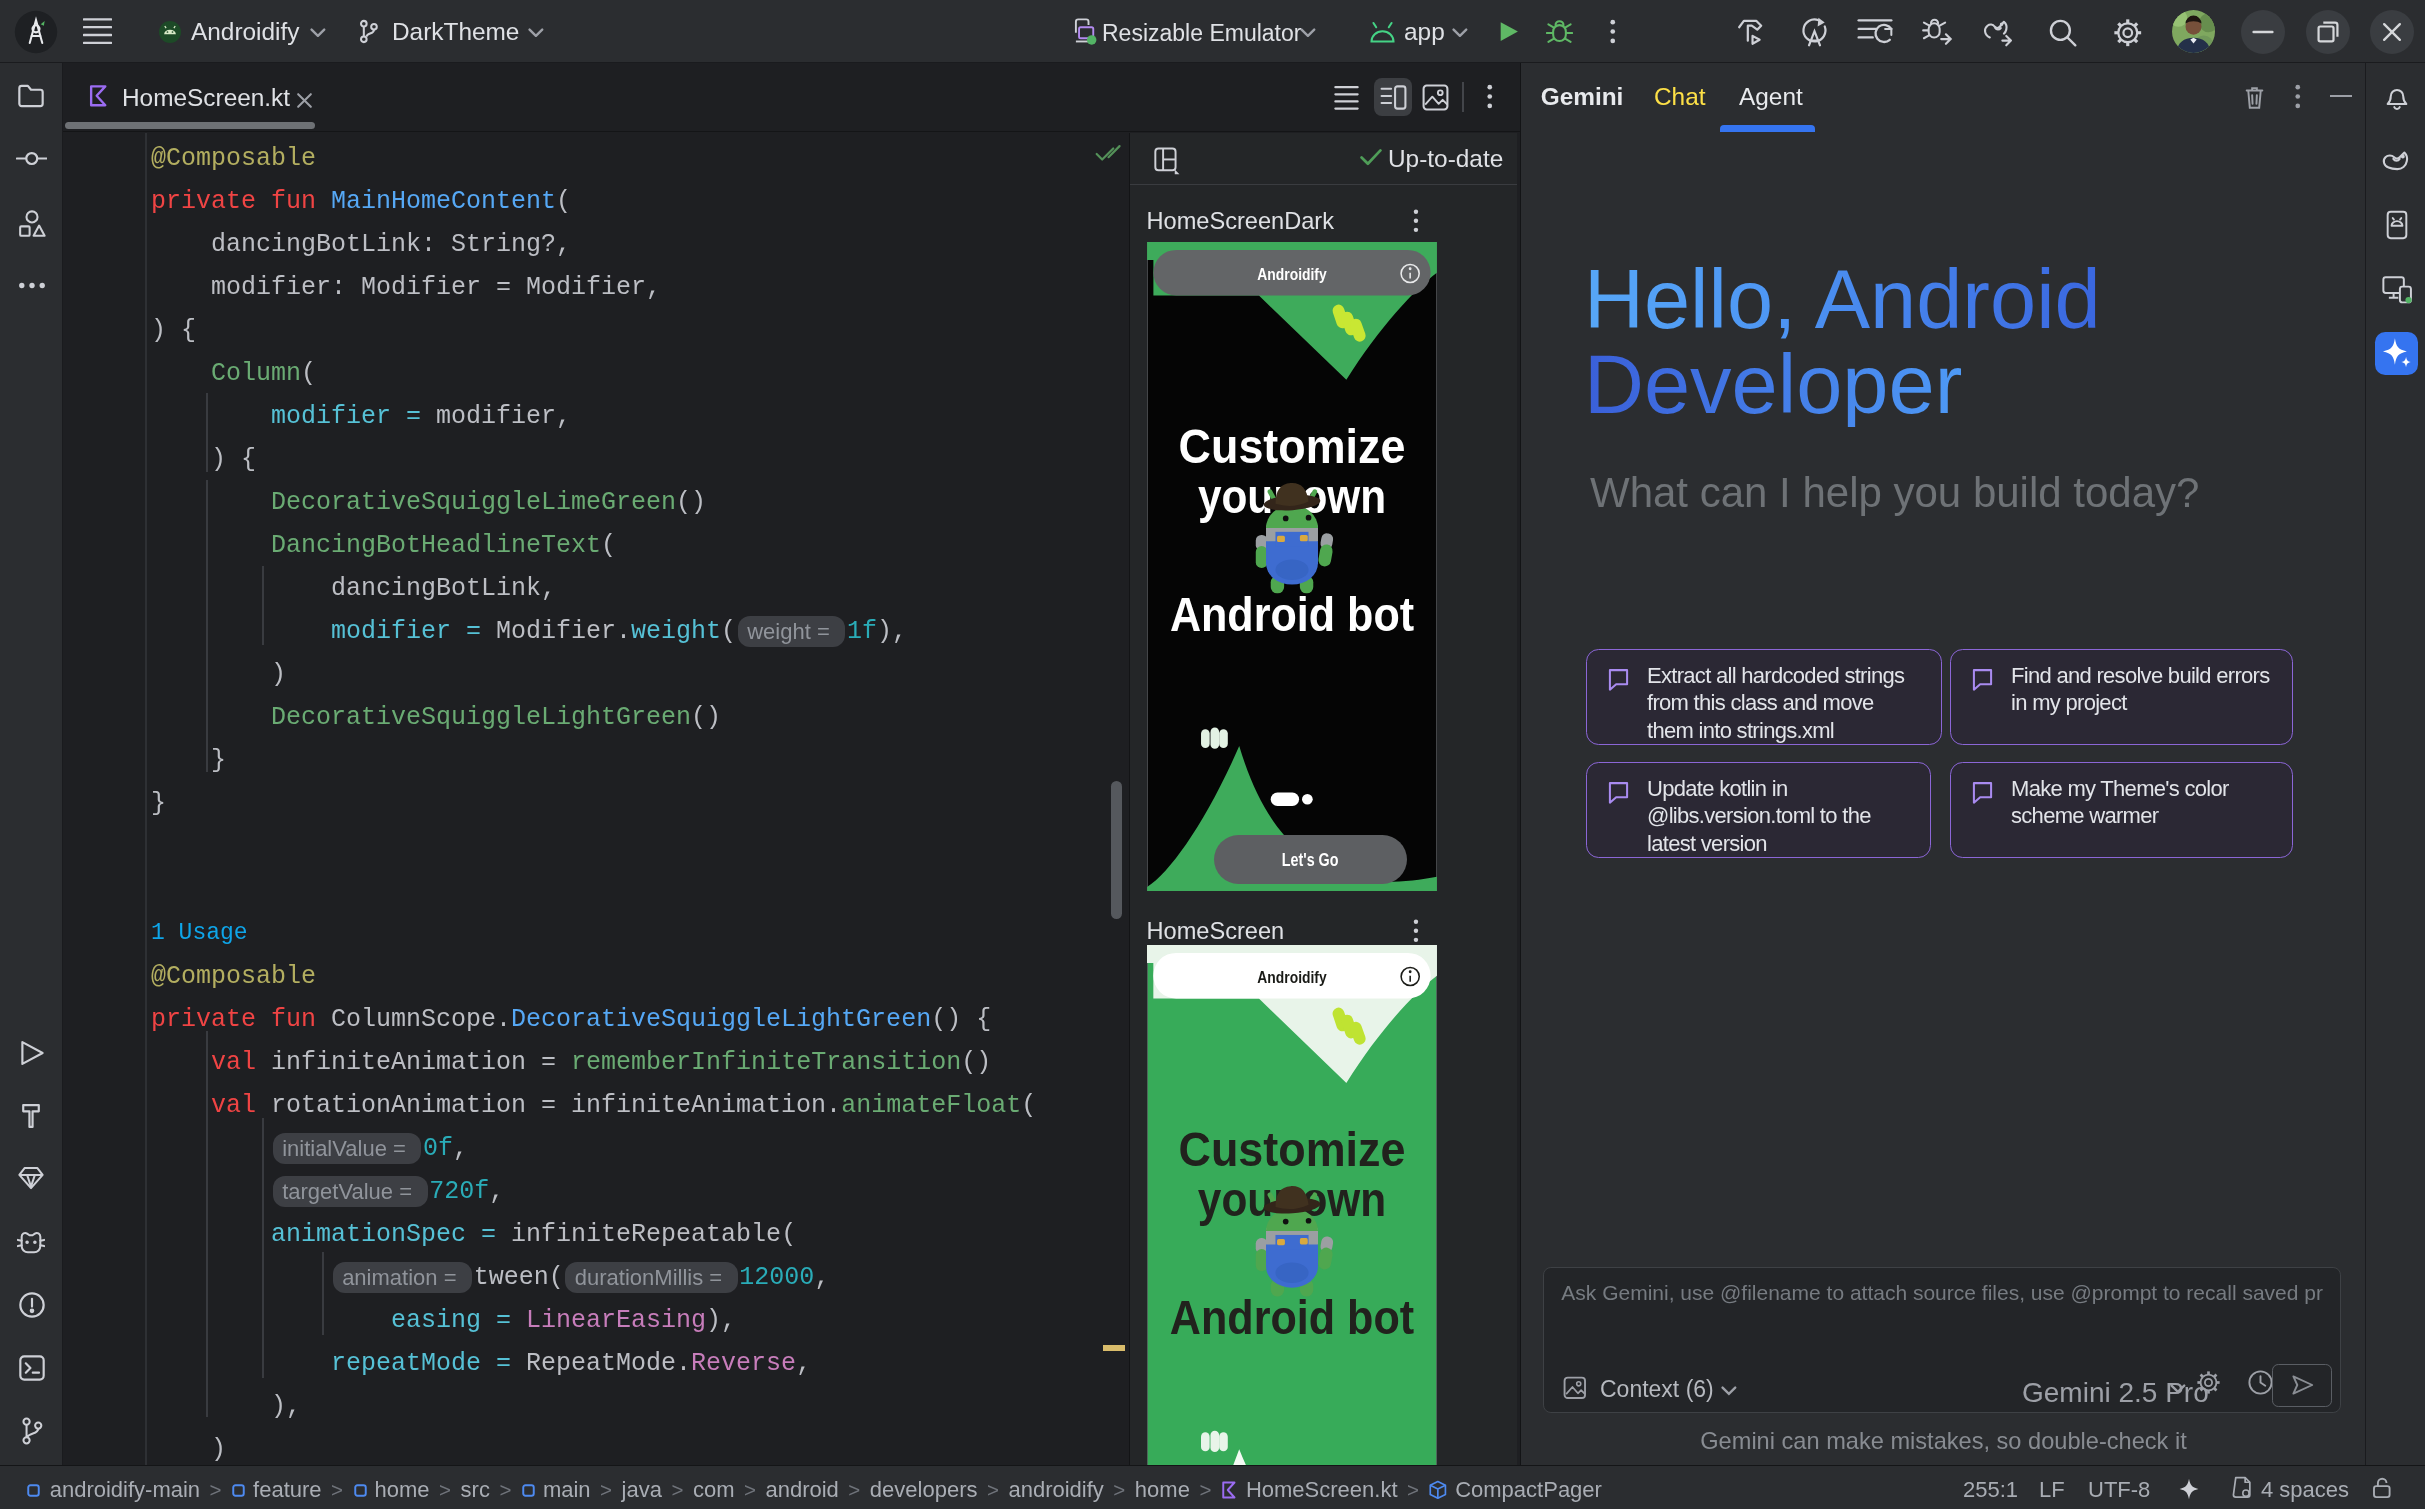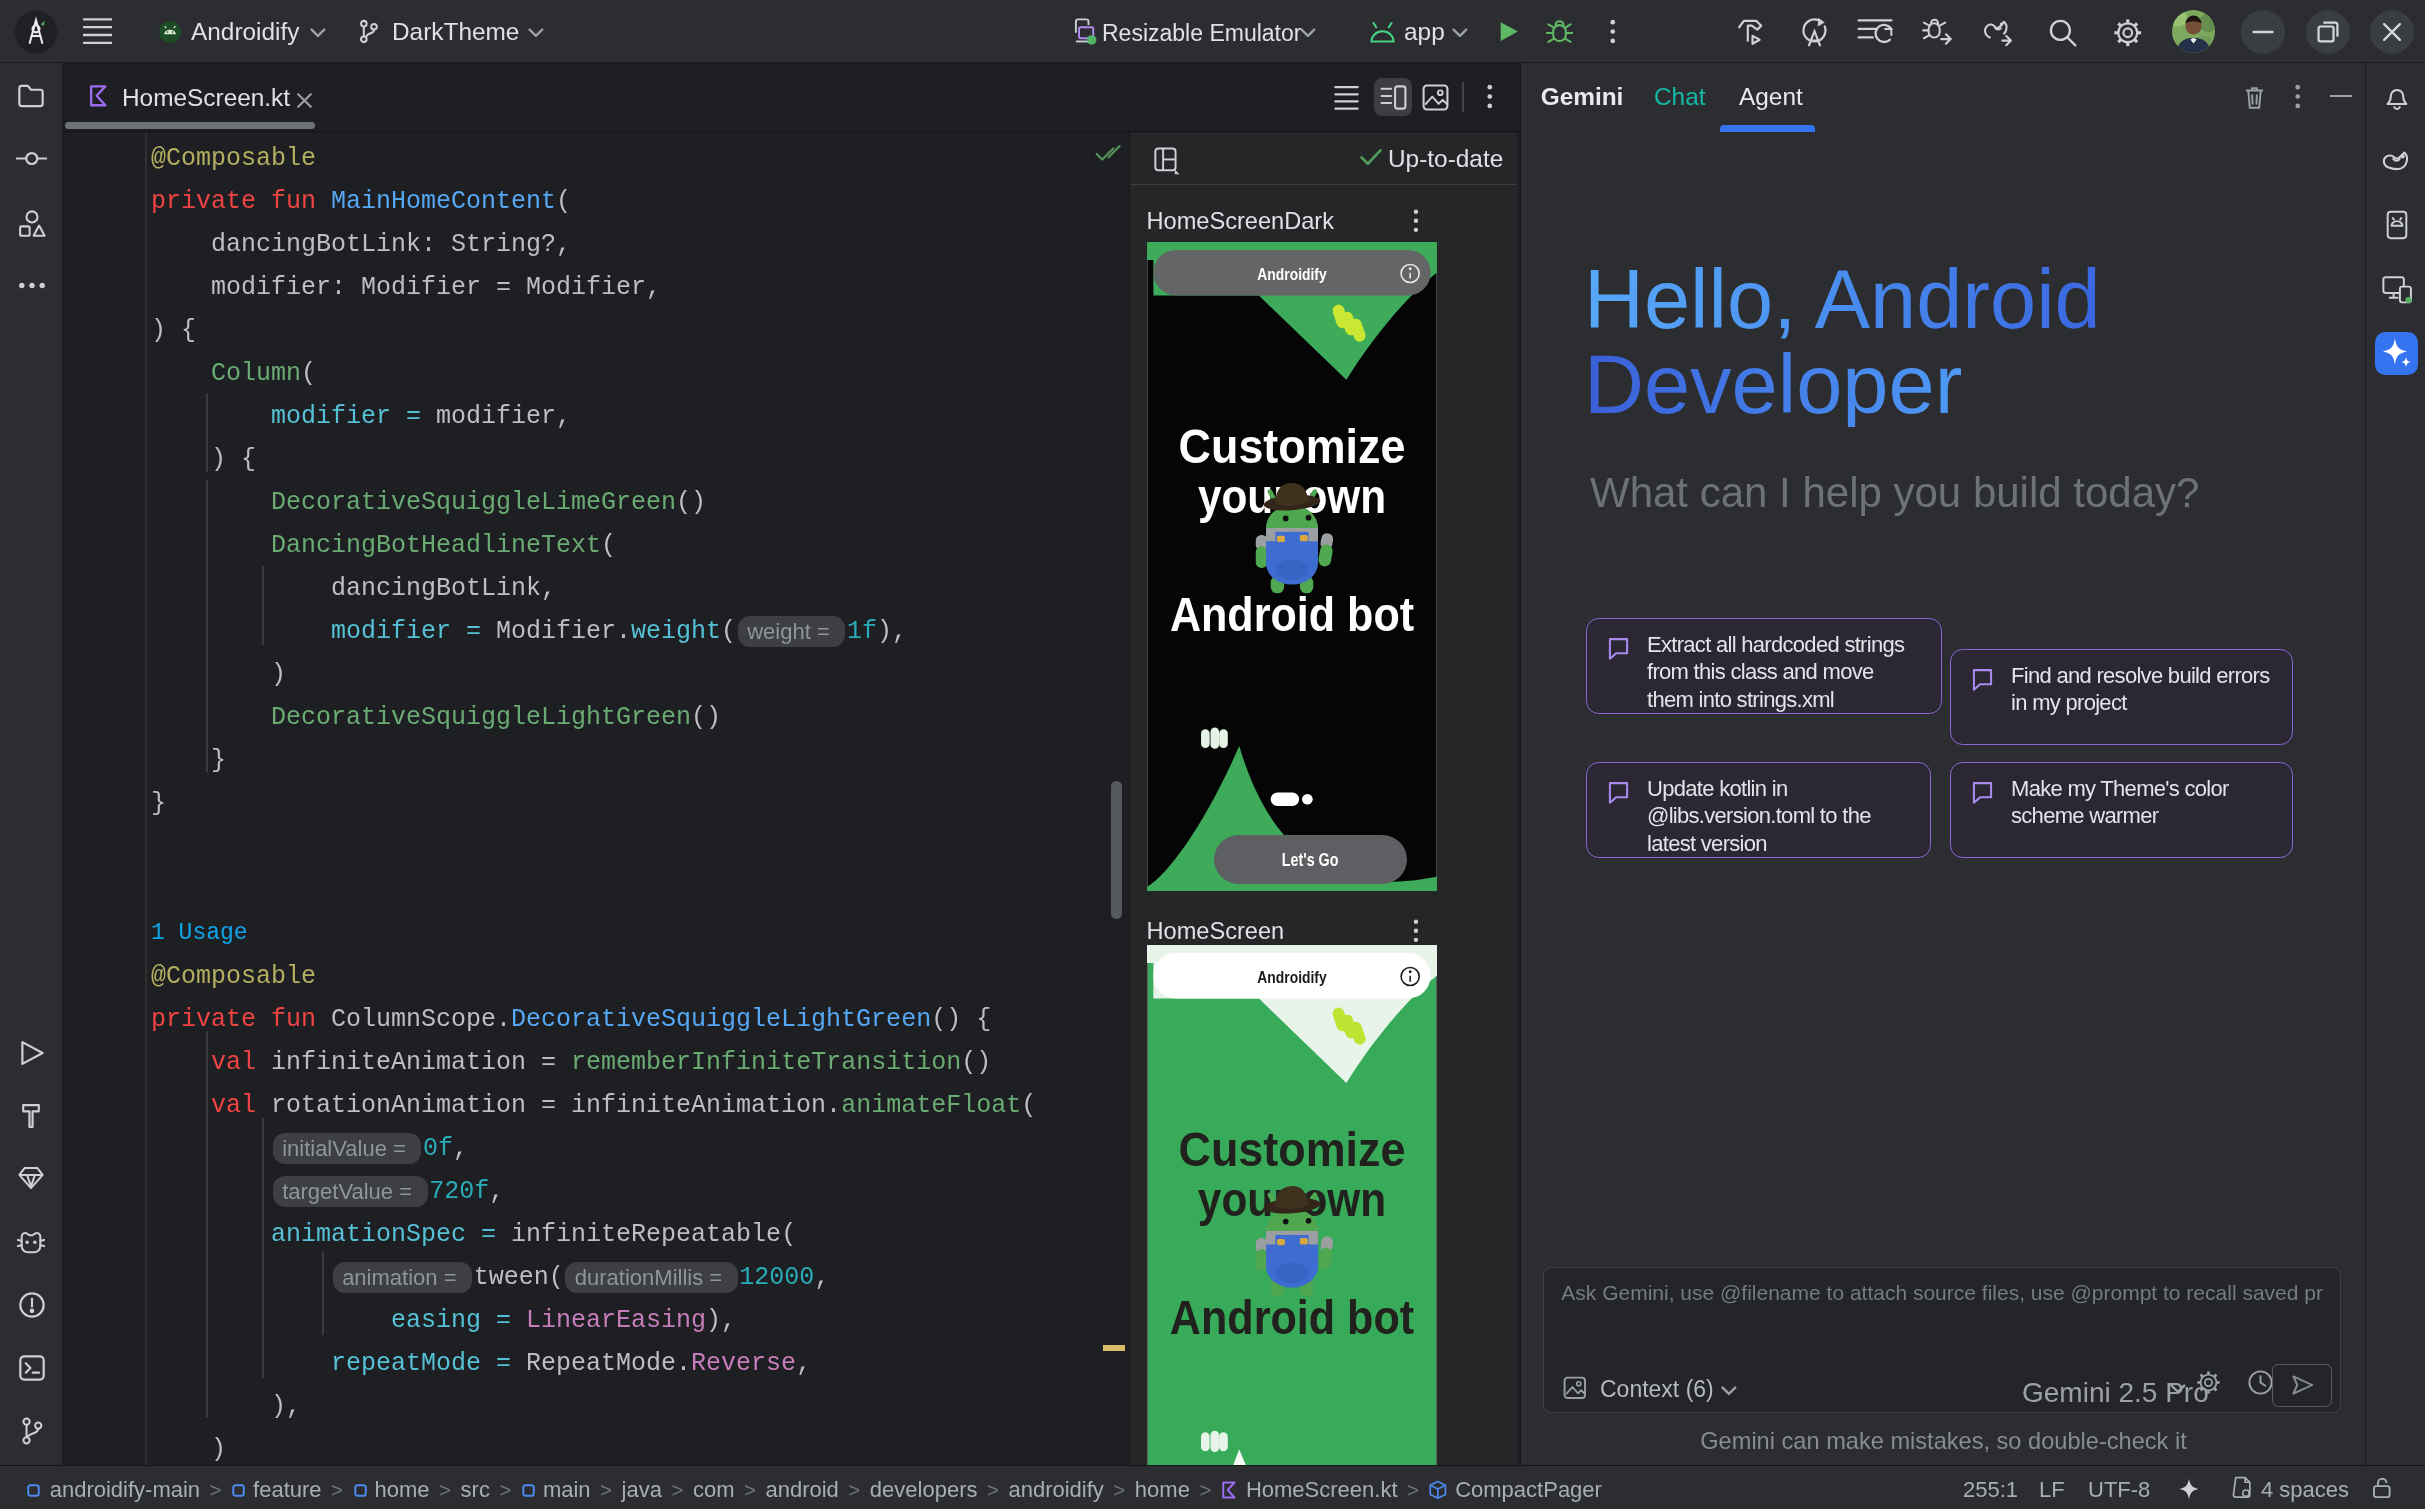--- a/index.html
+++ b/index.html
@@ -574,21 +574,21 @@
     <g stroke="#E8F4E9" stroke-width="11" fill="none" stroke-linecap="round">
       <line x1="74" y1="624" x2="74" y2="637"></line>
         <line x1="86" y1="622" x2="86" y2="638"></line>
         <line x1="97" y1="624" x2="97" y2="637"></line>
     </g>
     <path d="M117 640 C128 668 140 690 150 705 L92 705 C100 685 108 664 117 640 Z" fill="#F3FAF3"></path>
   </svg>
 </div>
 <div id="gemhead">
   <div class="abs" style="left:19.7px;top:19.7px;color:#E8EAED;font-size:24.4px;font-weight:bold">Gemini</div>
-  <div class="abs" style="left:133px;top:19.7px;color:#14b8a6;font-size:24.4px">Chat</div>
+  <div class="abs" style="left:133px;top:19.7px;color:#fde047;font-size:24.4px">Chat</div>
   <div class="abs" style="left:218px;top:19.7px;color:#E8EAED;font-size:24.4px">Agent</div>
   <div class="abs" style="left:199px;top:62px;width:95px;height:7px;border-radius:3.9px 3.9px 0 0;background:#3574F0"></div>
   <svg class="abs" style="left:721px;top:20.5px" width="25" height="27" viewBox="0 0 32 34">
     <g stroke="#9DA0A7" stroke-width="2.5" fill="none" stroke-linecap="round">
       <path d="M6 8 h20 M13 8 v-3 h6 v3 M8 8 l2 22 h12 l2 -22"></path>
         <line x1="13" y1="14" x2="13.5" y2="25"></line>
         <line x1="19" y1="14" x2="18.5" y2="25"></line>
     </g>
   </svg>
   <svg class="abs" style="left:772px;top:21px" width="9.5" height="25" viewBox="0 0 12 32">
@@ -597,21 +597,21 @@
         <circle cx="6" cy="16" r="3"></circle>
         <circle cx="6" cy="28" r="3"></circle>
       </g>
   </svg>
   <div class="abs" style="left:809px;top:32px;width:22px;height:2.4px;background:#9DA0A7"></div>
 </div>
 <div id="gemini">
   <div class="abs" style="left:63px;top:125px;font-size:83px;line-height:85px;background:linear-gradient(92deg,#57A7F7 0%,#4E97F4 35%,#3A66DF 100%);-webkit-background-clip:text;background-clip:text;color:transparent">Hello, Android</div>
     <div class="abs" style="left:63px;top:210px;font-size:83px;line-height:85px;background:linear-gradient(92deg,#3A5FD9 0%,#4E9AF6 100%);-webkit-background-clip:text;background-clip:text;color:transparent">Developer</div>
   <div class="abs" style="left:69px;top:337px;font-size:42px;color:#6E7276">What can I help you build today?</div>
-  <div class="card" style="left:65px;top:486px;width:356px;height:96px">
+  <div class="card" style="left:65px;top:517px;width:356px;height:96px">
     <svg class="abs" style="left:19px;top:17.3px" width="25" height="25" viewBox="0 0 32 32">
         <path d="M5 4 h22 v18 h-14 l-8 7 z" stroke="#A98BF0" stroke-width="2.6" fill="none" stroke-linejoin="round"></path>
       </svg>
     <div class="cardtx">Extract all hardcoded strings<br>from this class and move<br>them into strings.xml</div>
   </div>
   <div class="card" style="left:429px;top:517px;width:343px;height:96px">
     <svg class="abs" style="left:19px;top:17.3px" width="25" height="25" viewBox="0 0 32 32">
         <path d="M5 4 h22 v18 h-14 l-8 7 z" stroke="#A98BF0" stroke-width="2.6" fill="none" stroke-linejoin="round"></path>
       </svg>
     <div class="cardtx">Find and resolve build errors<br>in my project</div>

